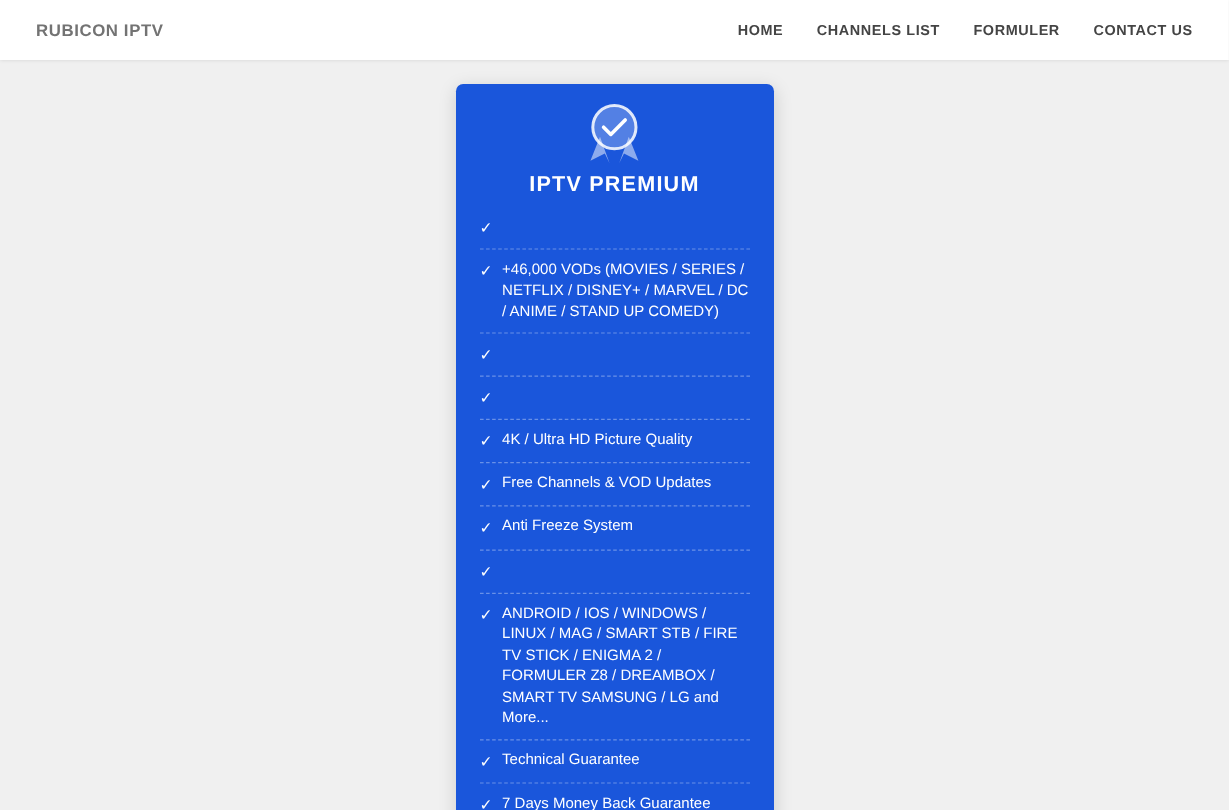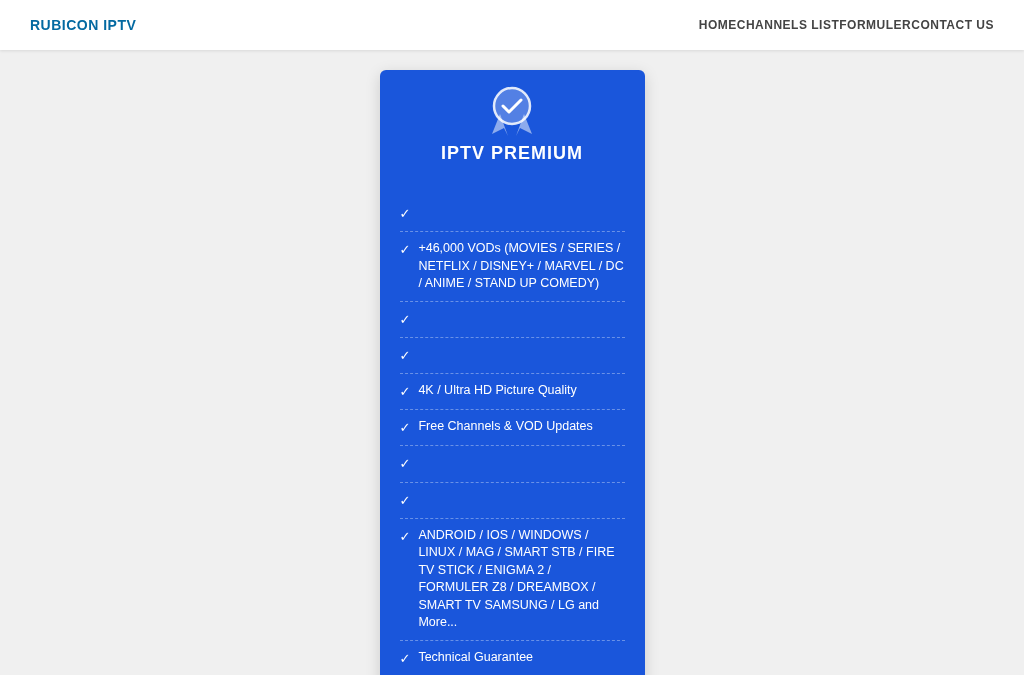--- a/index.html
+++ b/index.html
@@ -19,25 +19,26 @@
       box-shadow: 0 1px 3px rgba(0,0,0,0.1);
       position: fixed;
       top: 0;
       left: 0;
       right: 0;
       z-index: 100;
     }
     .header-logo {
       font-weight: bold;
       font-size: 14px;
-      color: #0369a1;
+      color: #737373;
       letter-spacing: 0.5px;
     }
     .header-nav {
       display: flex;
+      gap: 28px;
     }
     .header-nav a {
       font-size: 12px;
       color: #444;
       text-decoration: none;
       font-weight: 600;
       letter-spacing: 0.5px;
     }
 
     
@@ -73,21 +74,21 @@
       height: 55px;
     }
 
     
     .card-title {
       text-align: center;
       color: #fff;
       font-size: 18px;
       font-weight: bold;
       letter-spacing: 1px;
-      margin-bottom: 32px;
+      margin-bottom: 8px;
     }
 
     
     .feature-list {
       list-style: none;
       padding: 0 20px;
     }
     .feature-item {
       display: flex;
       align-items: flex-start;
@@ -159,20 +160,21 @@
       <li class="feature-item">
         <span class="check-icon">✓</span>
         <span class="feature-text">4K / Ultra HD Picture Quality</span>
       </li>
       <li class="feature-item">
         <span class="check-icon">✓</span>
         <span class="feature-text">Free Channels &amp; VOD Updates</span>
       </li>
       <li class="feature-item">
         <span class="check-icon">✓</span>
+        <span class="feature-text">Anti Freeze System</span>
       </li>
       <li class="feature-item">
         <span class="check-icon">✓</span>
       </li>
       <li class="feature-item">
         <span class="check-icon">✓</span>
         <span class="feature-text">ANDROID / IOS / WINDOWS / LINUX / MAG / SMART STB / FIRE TV STICK / ENIGMA 2 / FORMULER Z8 / DREAMBOX / SMART TV SAMSUNG / LG and More...</span>
       </li>
       <li class="feature-item">
         <span class="check-icon">✓</span>

